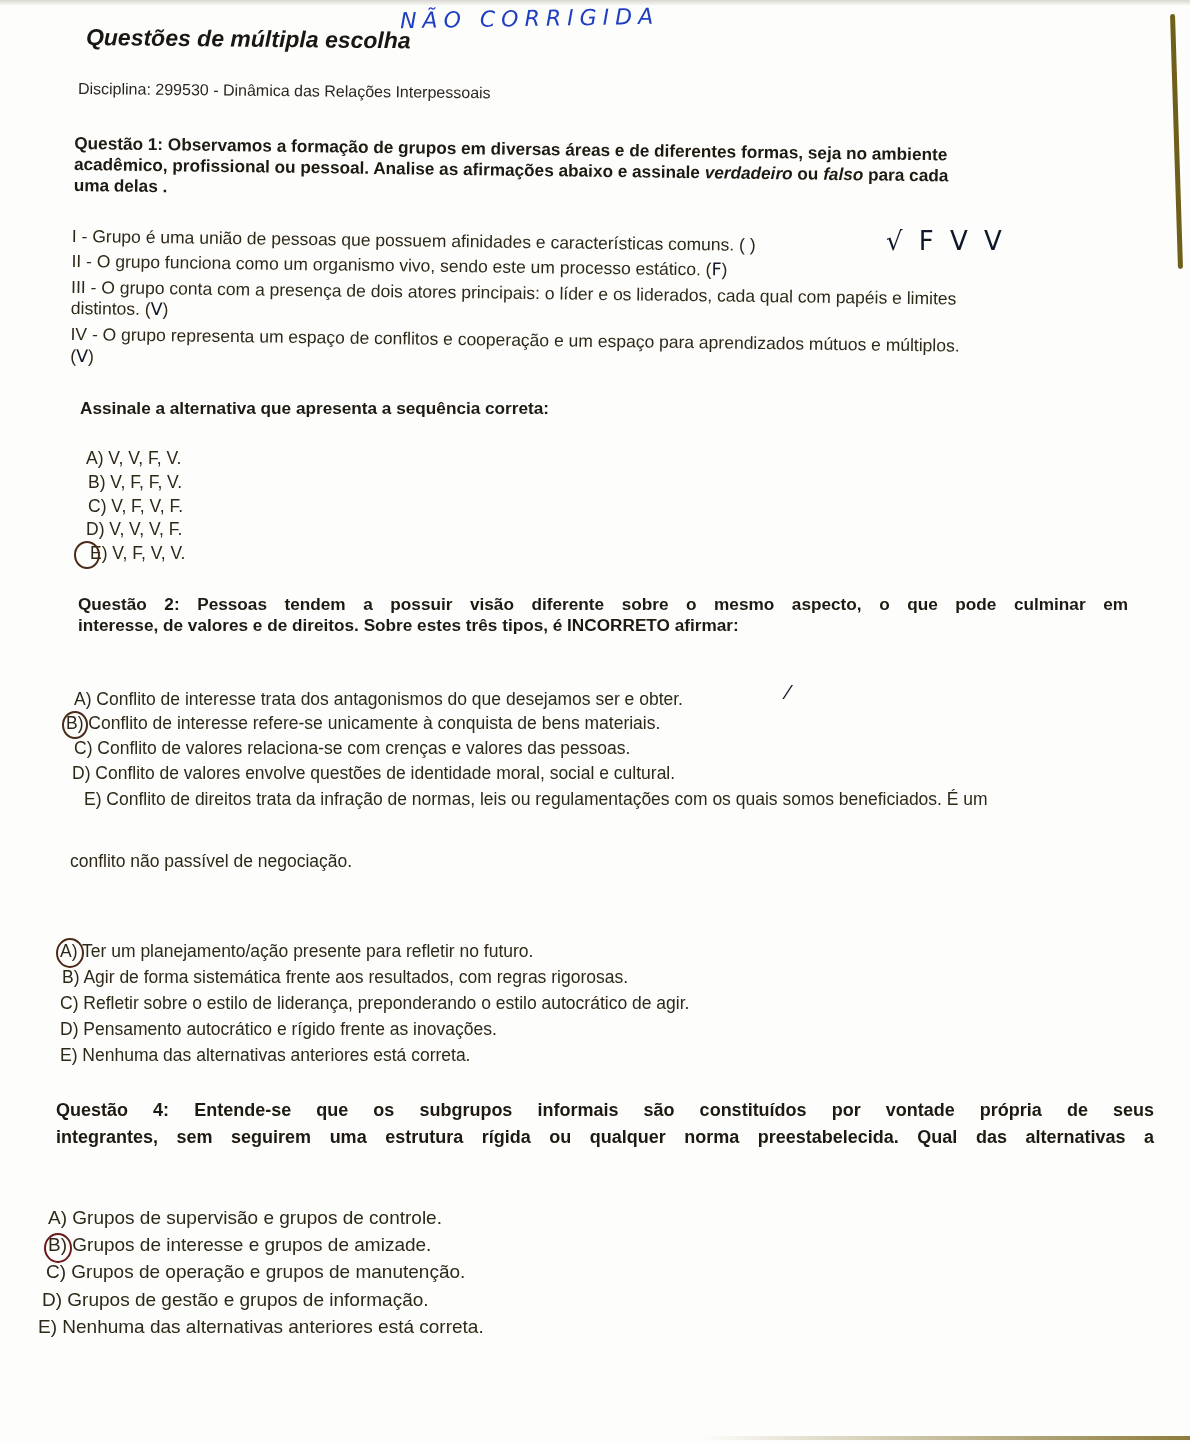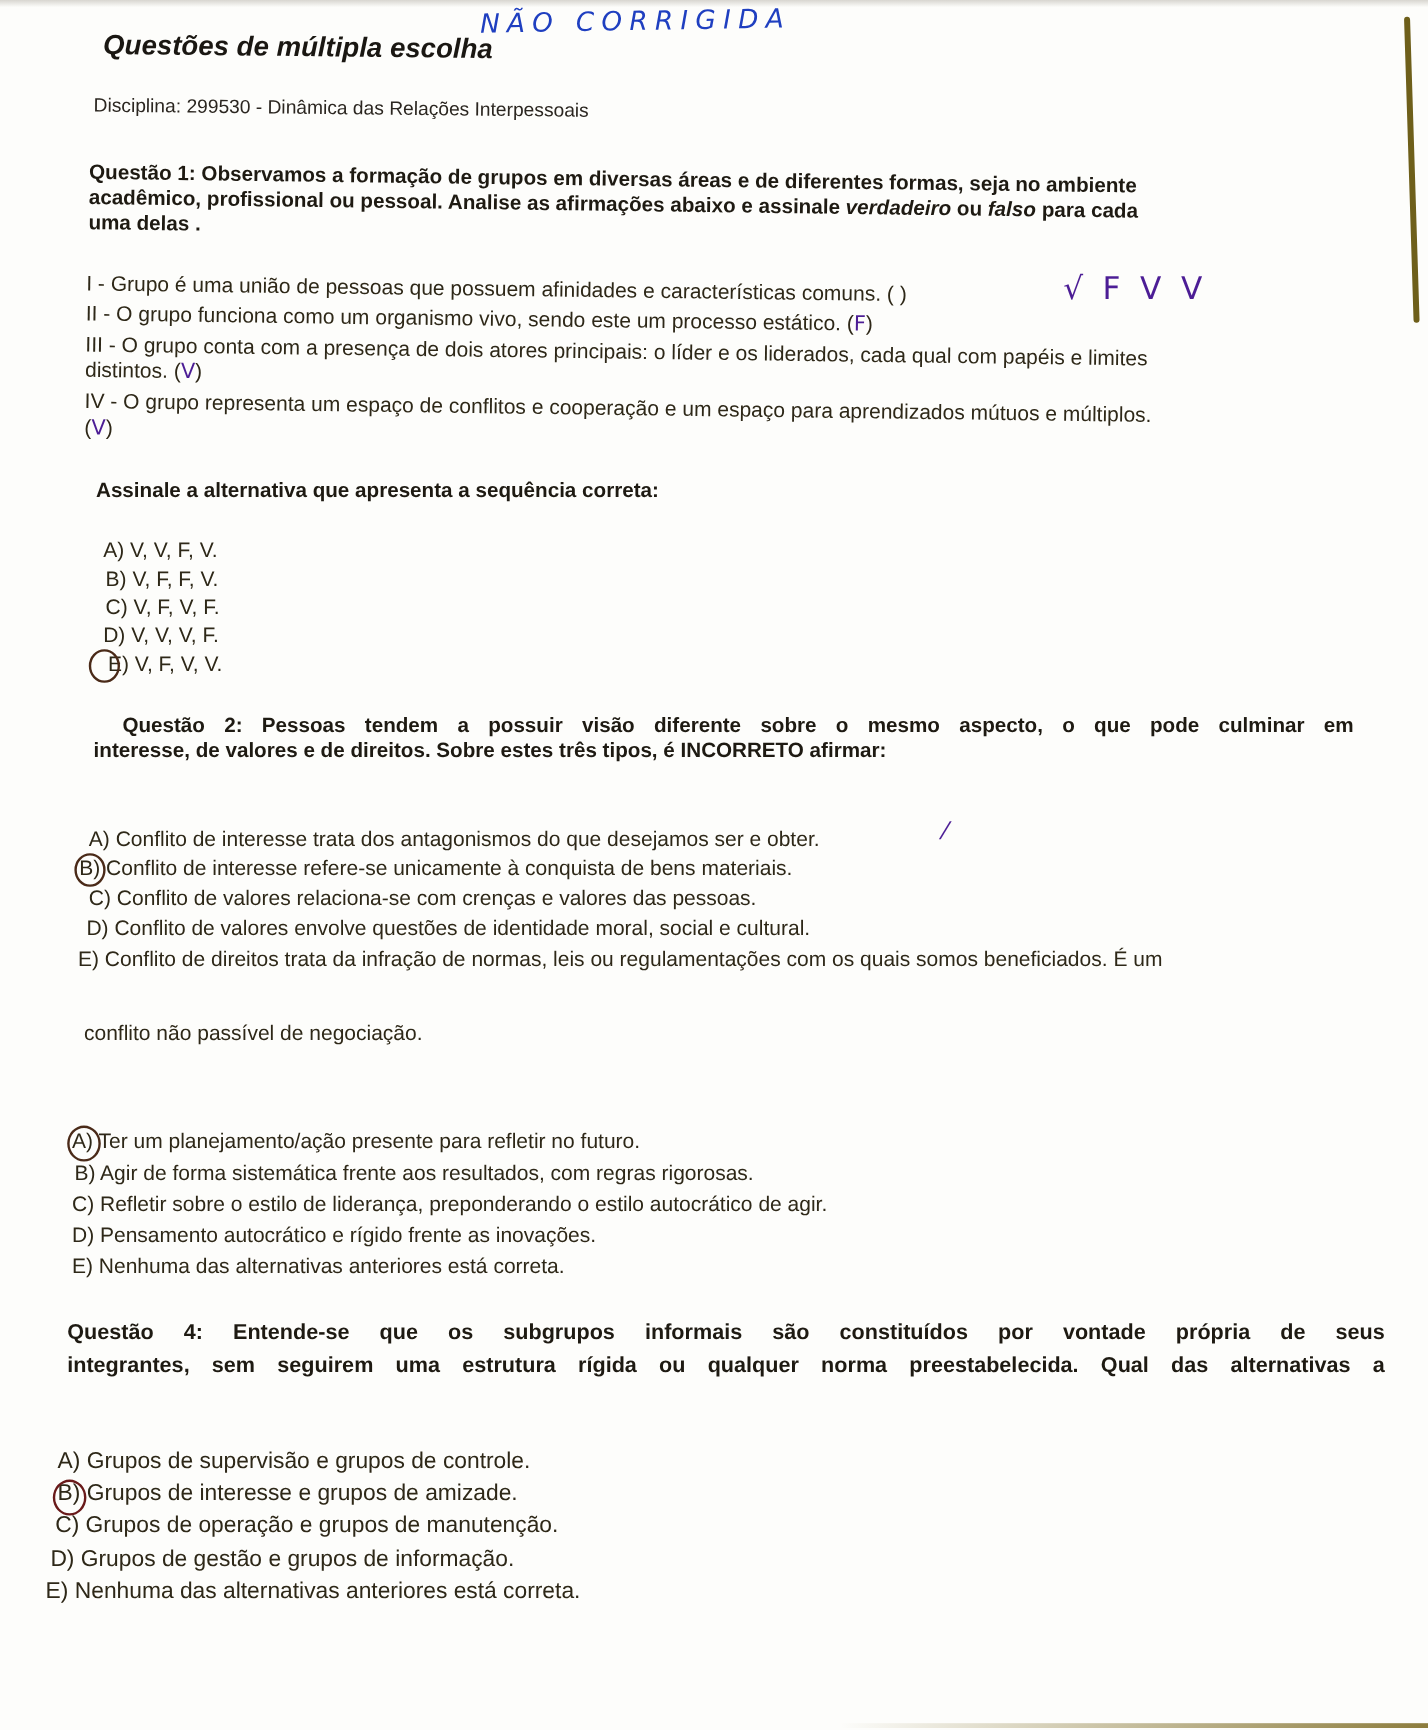--- a/index.html
+++ b/index.html
@@ -13,21 +13,21 @@
   .edge-line { position:absolute; left:1170px; top:14px; width:5px; height:255px; background:#6e5f1a; border-radius:3px; transform:rotate(-1.8deg); transform-origin:top; }
   .bottom-line { position:absolute; left:700px; top:1436px; width:490px; height:4px; background:linear-gradient(90deg, rgba(170,160,120,0), #8c7c3c); }
   .stamp { position:absolute; left:400px; top:6px; color:#1f3fc0; font-family:"DejaVu Sans", sans-serif; font-size:22px; letter-spacing:6px; font-style:italic; transform:rotate(-1deg); }
   .title { position:absolute; left:86px; top:24px; font-size:23px; font-weight:bold; font-style:italic; color:#1a1712; transform:rotate(0.6deg); transform-origin:left; }
   .disc { position:absolute; left:78px; top:80px; font-size:16px; color:#2b2620; transform:rotate(0.6deg); transform-origin:left; }
   .q-head { position:absolute; font-size:17.2px; font-weight:bold; line-height:21px; color:#1e1a12; text-align:justify; }
   .q-head i { font-weight:bold; }
   .line { position:absolute; font-size:17.5px; color:#2e2818; white-space:nowrap; }
   .opt { position:absolute; font-size:17.5px; color:#2e2818; white-space:nowrap; }
   .circle { position:absolute; border:2.2px solid #4a2a18; border-radius:50%; }
-  .hand { position:absolute; font-family:"DejaVu Sans", sans-serif; color:#4c1d95; }
+  .hand { position:absolute; font-family:"DejaVu Sans", sans-serif; color:#0f172a; }
 </style>
 </head>
 <body>
 
 <div class="topband"></div>
 <div class="edge-line"></div>
 <div class="bottom-line"></div>
 
 <div class="stamp">NÃO CORRIGIDA</div>
 <div class="title">Questões de múltipla escolha</div>
@@ -61,30 +61,30 @@
   <div class="opt" style="left:86px;top:448px;">A) V, V, F, V.</div>
   <div class="opt" style="left:88px;top:472px;">B) V, F, F, V.</div>
   <div class="opt" style="left:88px;top:496px;">C) V, F, V, F.</div>
   <div class="opt" style="left:86px;top:519px;">D) V, V, V, F.</div>
   <div class="opt" style="left:90px;top:543px;">E) V, F, V, V.</div>
   <div class="circle" style="left:74px;top:541px;width:22px;height:24px;"></div>
 </div>
 
 <div>
   <div class="q-head" style="left:78px;top:594px;width:1050px;">
-    <div style="text-align:justify;text-align-last:justify;margin-left:24px;">Questão 2: Pessoas tendem a possuir visão diferente sobre o mesmo aspecto, o que pode culminar em</div>
+    <div style="text-align:justify;text-align-last:justify;">Questão 2: Pessoas tendem a possuir visão diferente sobre o mesmo aspecto, o que pode culminar em</div>
     <div>interesse, de valores e de direitos. Sobre estes três tipos, é INCORRETO afirmar:</div>
   </div>
   <div class="opt" style="left:74px;top:689px;">A) Conflito de interesse trata dos antagonismos do que desejamos ser e obter.</div>
   <div class="hand" style="left:786px;top:680px;font-size:20px;">⁄</div>
   <div class="opt" style="left:66px;top:713px;">B) Conflito de interesse refere-se unicamente à conquista de bens materiais.</div>
   <div class="circle" style="left:62px;top:711px;width:22px;height:24px;"></div>
   <div class="opt" style="left:74px;top:738px;">C) Conflito de valores relaciona-se com crenças e valores das pessoas.</div>
   <div class="opt" style="left:72px;top:763px;">D) Conflito de valores envolve questões de identidade moral, social e cultural.</div>
-  <div class="opt" style="left:65px;top:789px;">E) Conflito de direitos trata da infração de normas, leis ou regulamentações com os quais somos beneficiados. É um</div>
+  <div class="opt" style="left:84px;top:789px;">E) Conflito de direitos trata da infração de normas, leis ou regulamentações com os quais somos beneficiados. É um</div>
   <div class="opt" style="left:70px;top:814px;margin-top:37px;">conflito não passível de negociação.</div>
 </div>
 
 <div>
   <div class="q-head" style="left:66px;top:864px;width:1075px;line-height:25px;">
   </div>
   <div class="opt" style="left:60px;top:941px;">A) Ter um planejamento/ação presente para refletir no futuro.</div>
   <div class="circle" style="left:56px;top:938px;width:24px;height:26px;"></div>
   <div class="opt" style="left:62px;top:967px;">B) Agir de forma sistemática frente aos resultados, com regras rigorosas.</div>
   <div class="opt" style="left:60px;top:993px;">C) Refletir sobre o estilo de liderança, preponderando o estilo autocrático de agir.</div>

